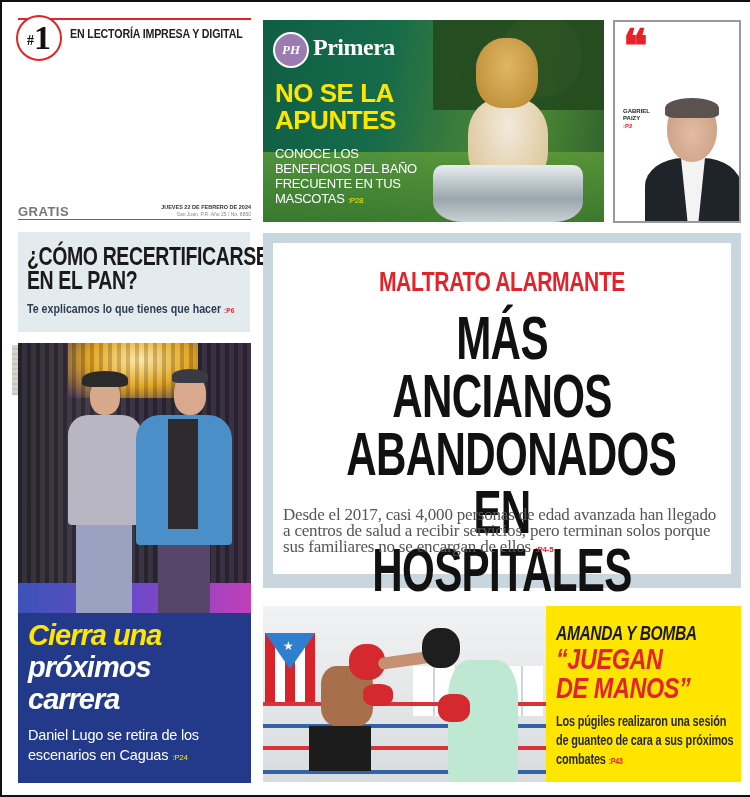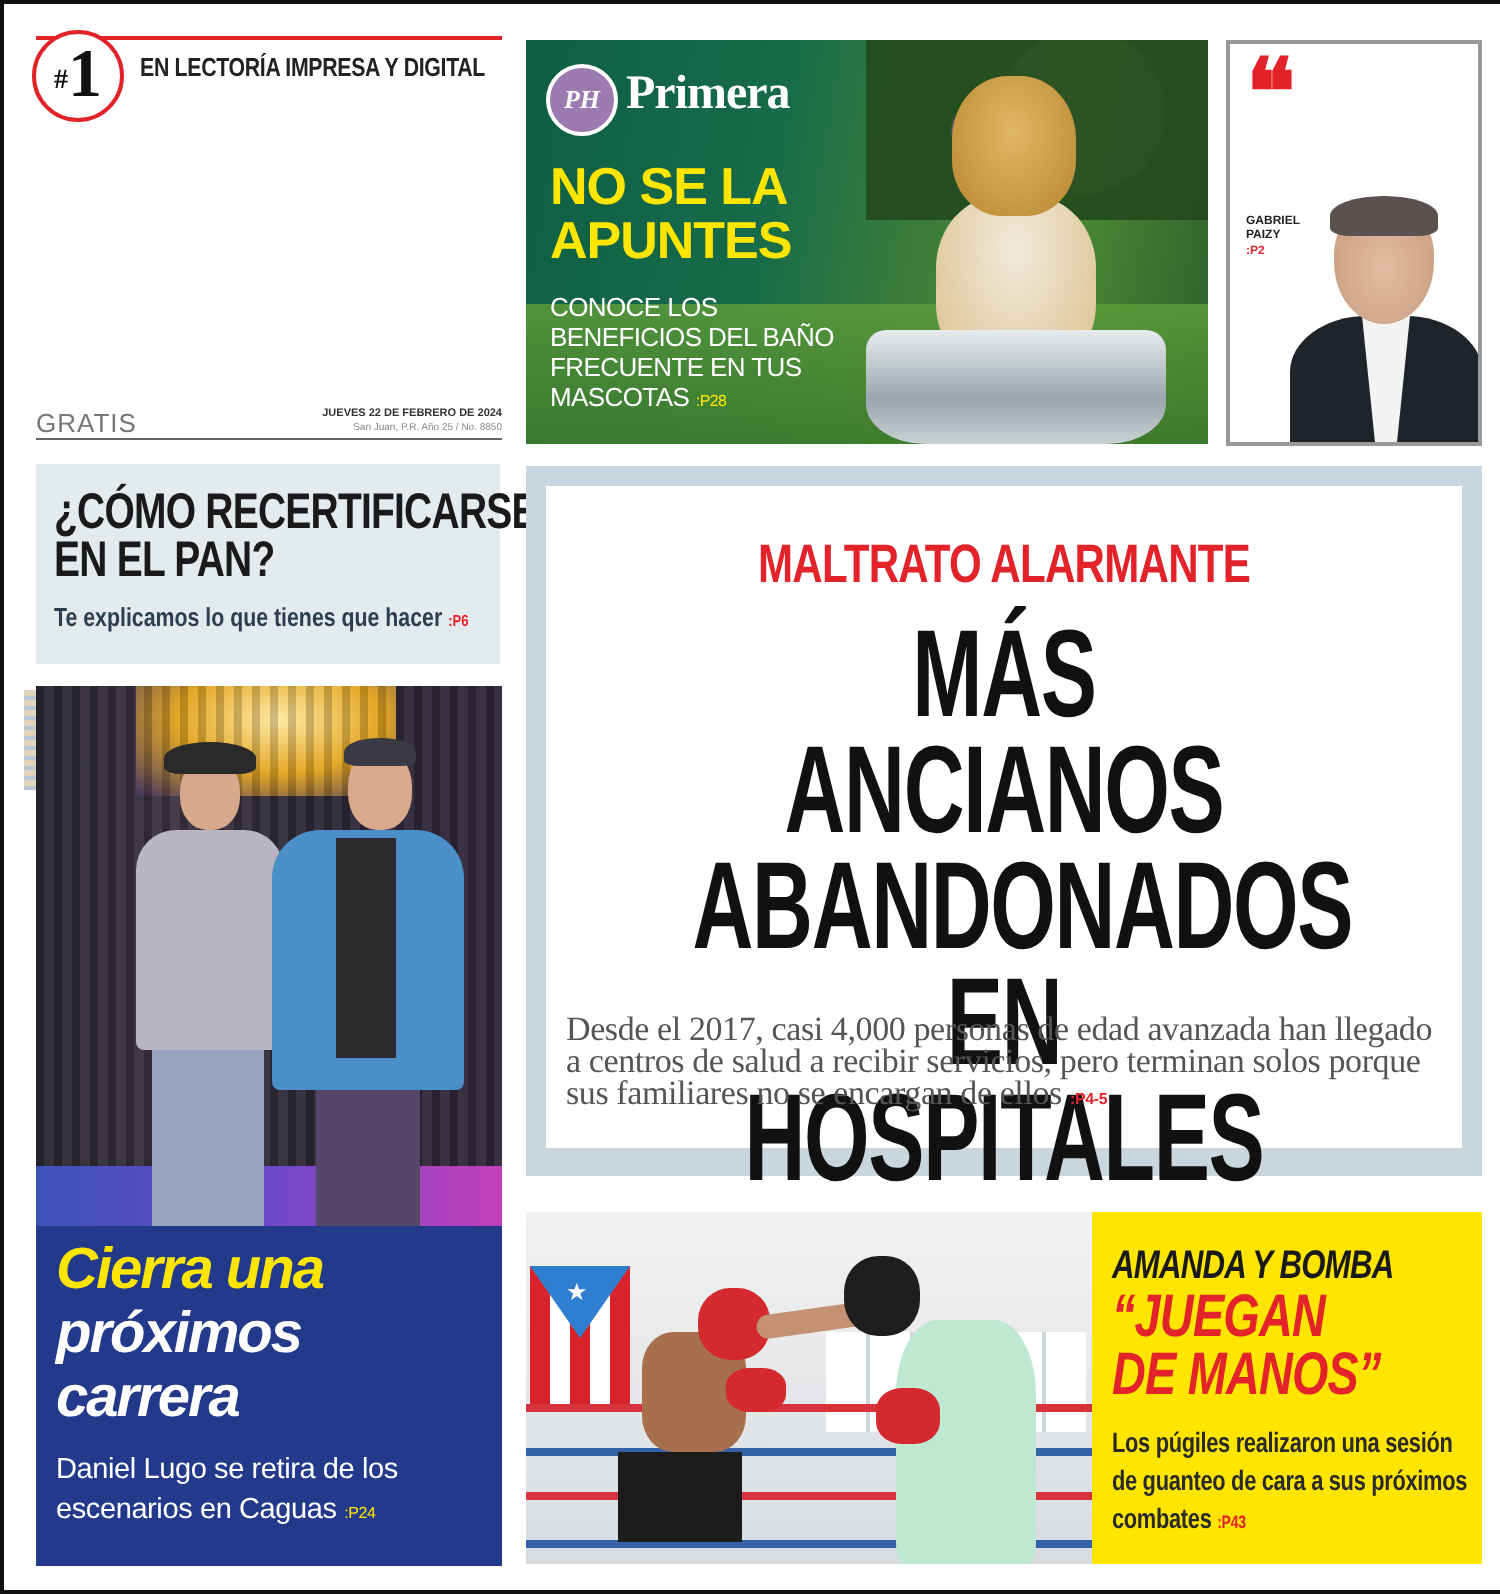--- a/index.html
+++ b/index.html
@@ -12,21 +12,21 @@
   .mast { left: 18px; top: 18px; width: 233px; height: 202px; }
   .mast-top { position: absolute; left: 0; top: 0; width: 233px; height: 19px; border-top: 2px solid #e3232a; }
   .mast-tag { position: absolute; left: 52px; top: 6px; font-family: "Liberation Sans", sans-serif; font-size: 13px; font-weight: 700; color: #222; transform: scaleX(0.82); transform-origin: left; white-space: nowrap; letter-spacing: -0.2px; }
   .badge { position: absolute; left: -2px; top: -3px; width: 46px; height: 46px; border-radius: 50%; background: #fff; border: 2px solid #e3232a; display: flex; align-items: center; justify-content: center; font-family: "Liberation Serif", serif; font-weight: 900; color: #111; z-index: 2; }
   .badge .hash { font-size: 14px; margin-top: 6px; }
   .badge .one { font-size: 34px; line-height: 1; font-weight: 900; }
   .mast-red { position: absolute; left: 0; top: 32px; width: 233px; height: 152px; background: #e51d25; }
   .logo-primera { position: absolute; left: 32px; top: 40px; font-family: "Liberation Serif", serif; font-style: italic; font-weight: 700; font-size: 40px; color: #ffe600; letter-spacing: -1px; }
   .logo-hora { position: absolute; left: 12px; top: 72px; font-family: "Liberation Serif", serif; font-style: italic; font-weight: 900; font-size: 60px; color: #fff; letter-spacing: -2px; transform: scaleX(1.12); transform-origin: left; text-shadow: 1px 1px 0 #c1141a; }
   .mast-foot { position: absolute; left: 0; top: 184px; width: 233px; height: 18px; border-bottom: 1.5px solid #666; }
-  .gratis { position: absolute; left: 0; top: 2px; font-size: 13px; color: #777; letter-spacing: 0.5px; }
+  .gratis { position: absolute; left: 0; top: 2px; font-size: 13px; color: #777; letter-spacing: 0.5px; font-weight: bold; }
   .dateline { position: absolute; right: 0; top: 2px; font-size: 5.5px; font-weight: 700; color: #333; text-align: right; }
   .subline { position: absolute; right: 0; top: 9px; font-size: 5px; color: #888; text-align: right; }
 
   
   .fam { left: 263px; top: 20px; width: 341px; height: 202px; background: linear-gradient(100deg, #0f5e44 0%, #166b4a 35%, #3a7a3c 55%, #4e8b35 75%, #2e5e2d 100%); overflow: hidden; }
   .fam-grass { position: absolute; left: 0; bottom: 0; width: 100%; height: 70px; background: linear-gradient(180deg, #5c9a3a, #3f7d2c); opacity: 0.85; }
   .fam-bush { position: absolute; left: 170px; top: 0; width: 180px; height: 90px; background: radial-gradient(circle at 30% 50%, #7b5aa8 0 10px, transparent 12px), radial-gradient(circle at 60% 40%, #2a4e22 0 40px, transparent 42px), #234a1e; opacity: 0.9; }
   .ph-logo { position: absolute; left: 10px; top: 12px; width: 36px; height: 36px; border-radius: 50%; background: #9b7bb0; border: 2px solid #fff; color: #fff; font-family: "Liberation Serif", serif; font-weight: 900; font-size: 13px; display: flex; align-items: center; justify-content: center; font-style: italic; }
   .fam-title { position: absolute; left: 50px; top: 14px; font-family: "Liberation Serif", serif; font-weight: 900; font-size: 24px; color: #fff; letter-spacing: -0.5px; }
   .fam-head { position: absolute; left: 12px; top: 60px; width: 170px; font-weight: 900; font-size: 26px; line-height: 27px; color: #ffe600; letter-spacing: -0.5px; }

